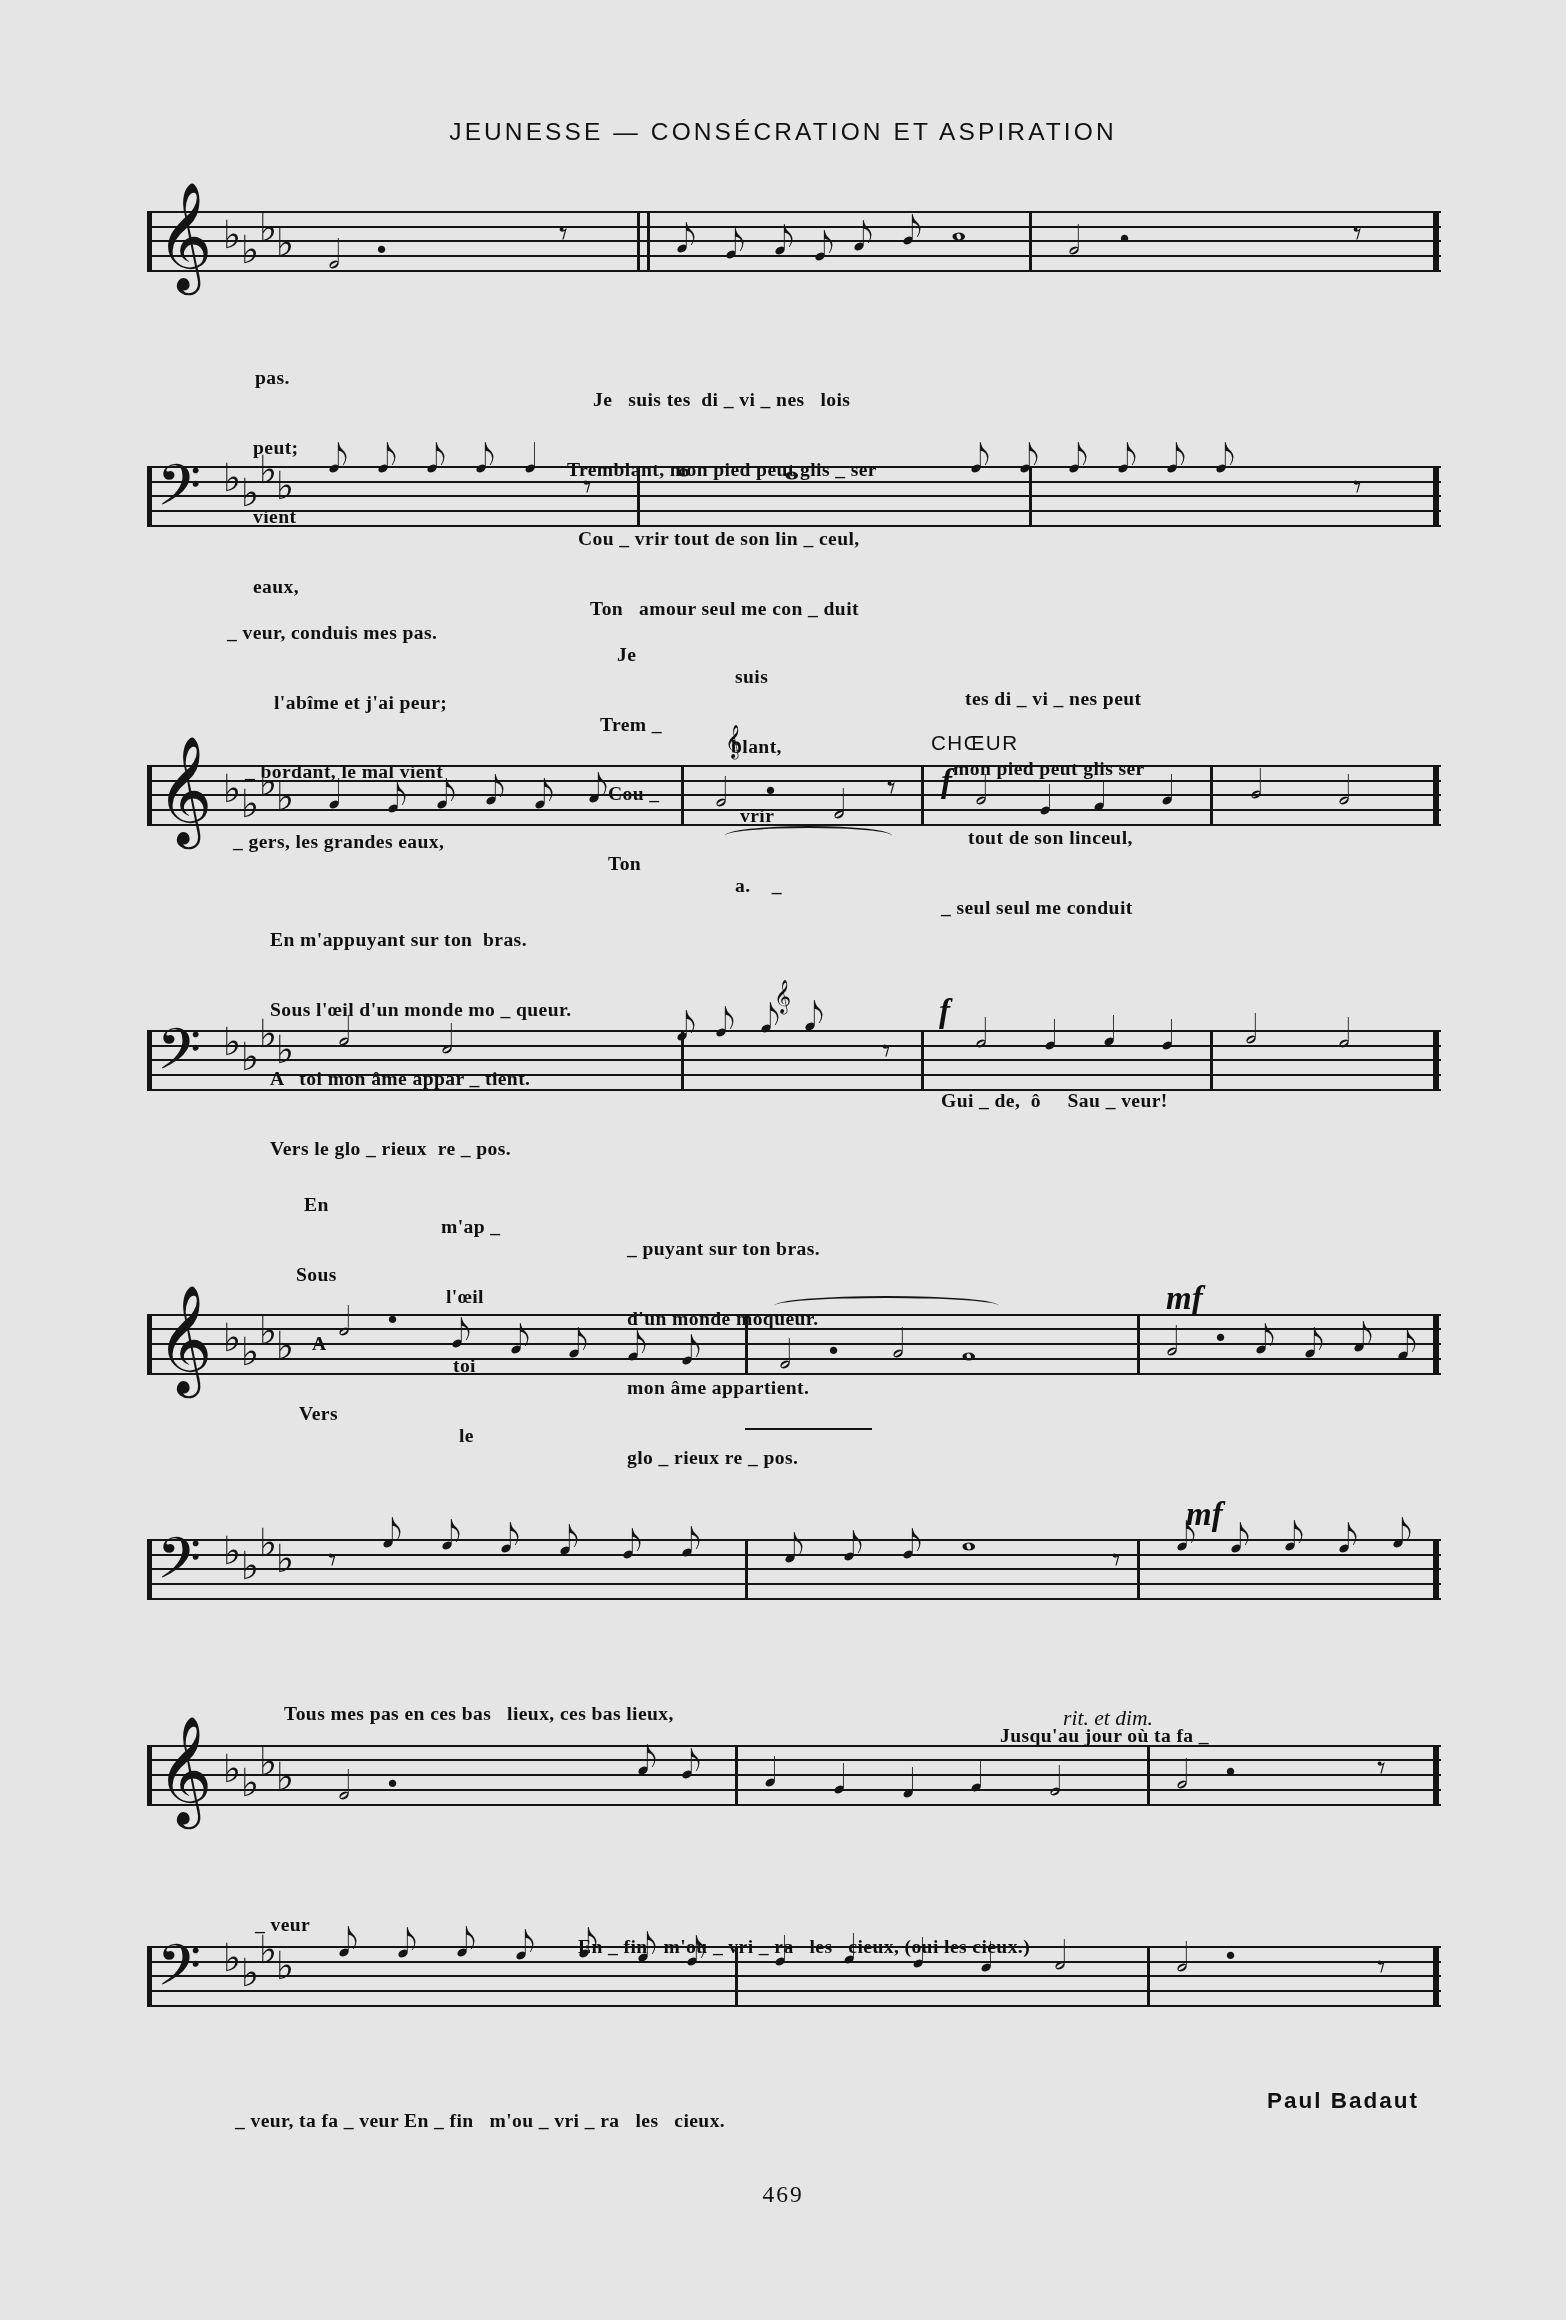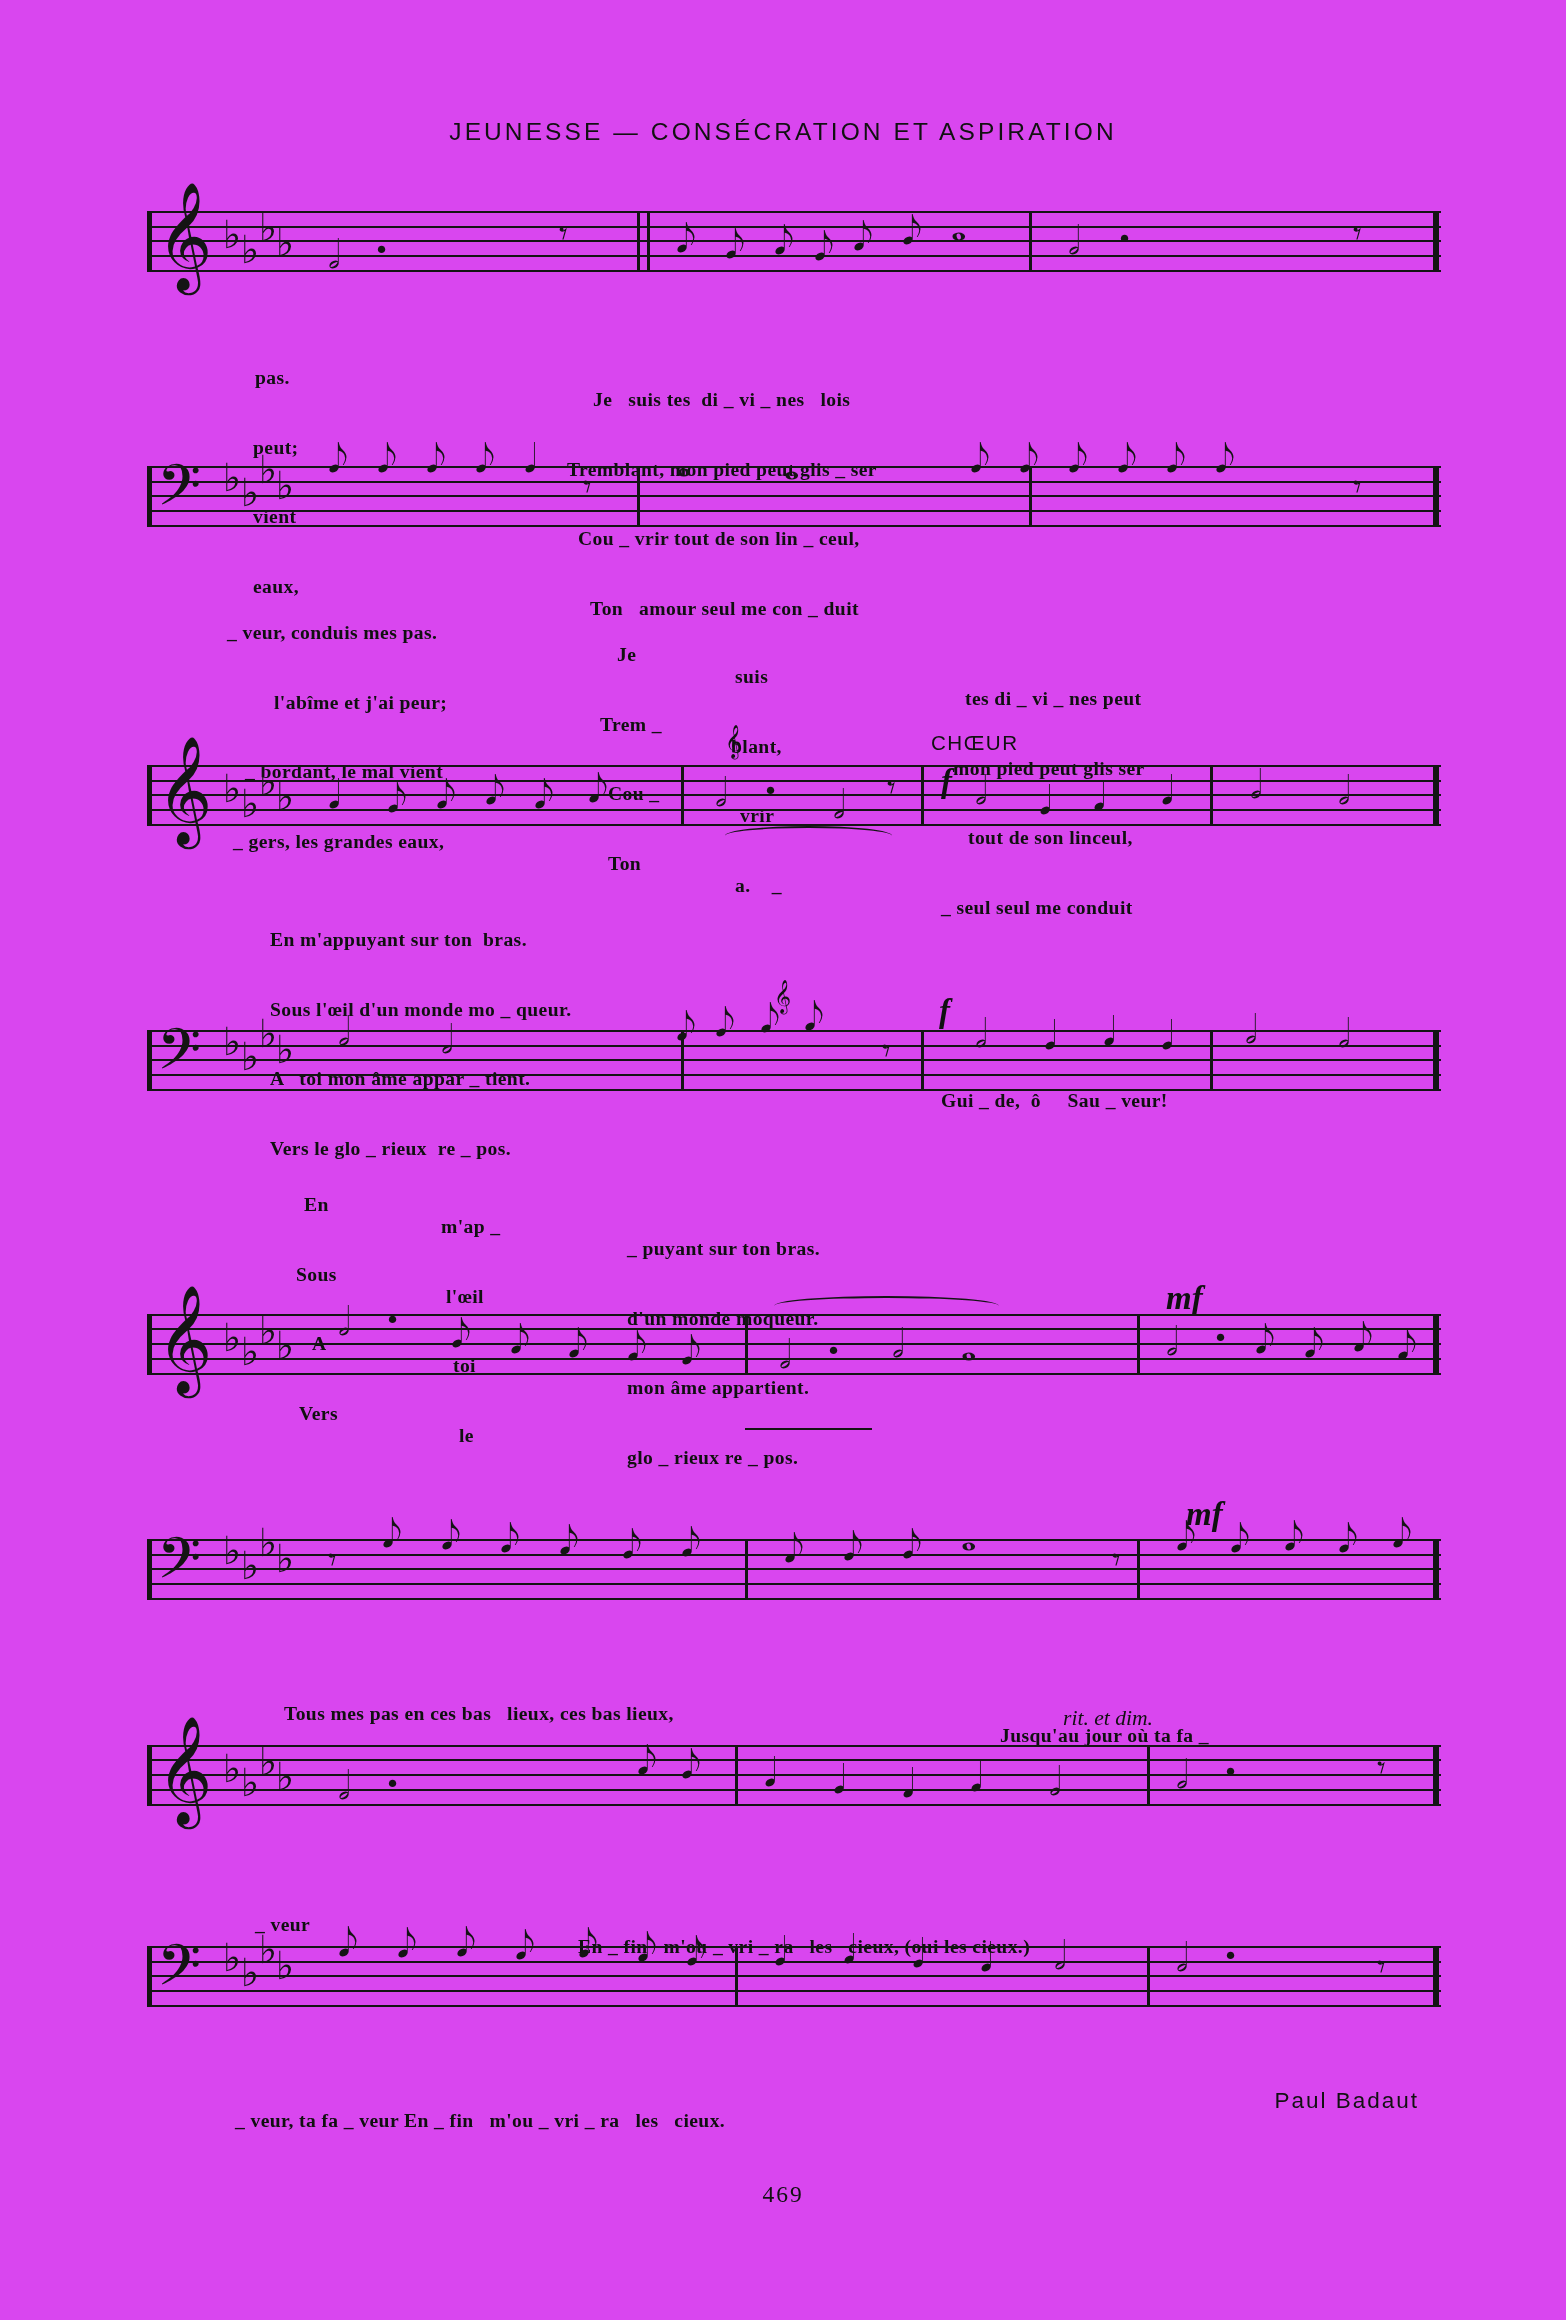--- a/index.html
+++ b/index.html
@@ -11,21 +11,21 @@
     width: 1566px;
     height: 2320px;
     position: relative;
     font-family: "Liberation Serif", serif;
     color: #000000;
     overflow: hidden;
   }
   .page {
     position: absolute;
     inset: 0;
-    background: #d946ef;
+    background: #e5e5e5;
   }
 
   
   .page-title {
     position: absolute;
     top: 118px;
     left: 0;
     width: 100%;
     text-align: center;
     font-family: "Liberation Sans", sans-serif;
@@ -170,20 +170,21 @@
   }
 
   .composer {
     position: absolute;
     right: 147px;
     top: 2088px;
     font-family: "Liberation Sans", sans-serif;
     font-size: 22.5px;
     letter-spacing: 2px;
     color: #111;
+    font-weight: bold;
   }
   .pagenum {
     position: absolute;
     top: 2181px;
     left: 0;
     width: 100%;
     text-align: center;
     font-family: "Liberation Serif", serif;
     font-size: 23.5px;
     letter-spacing: 2px;

